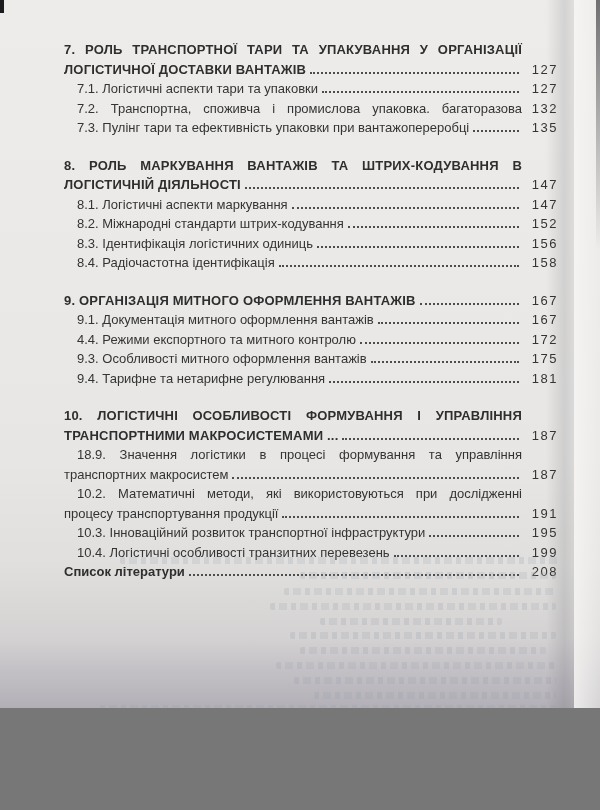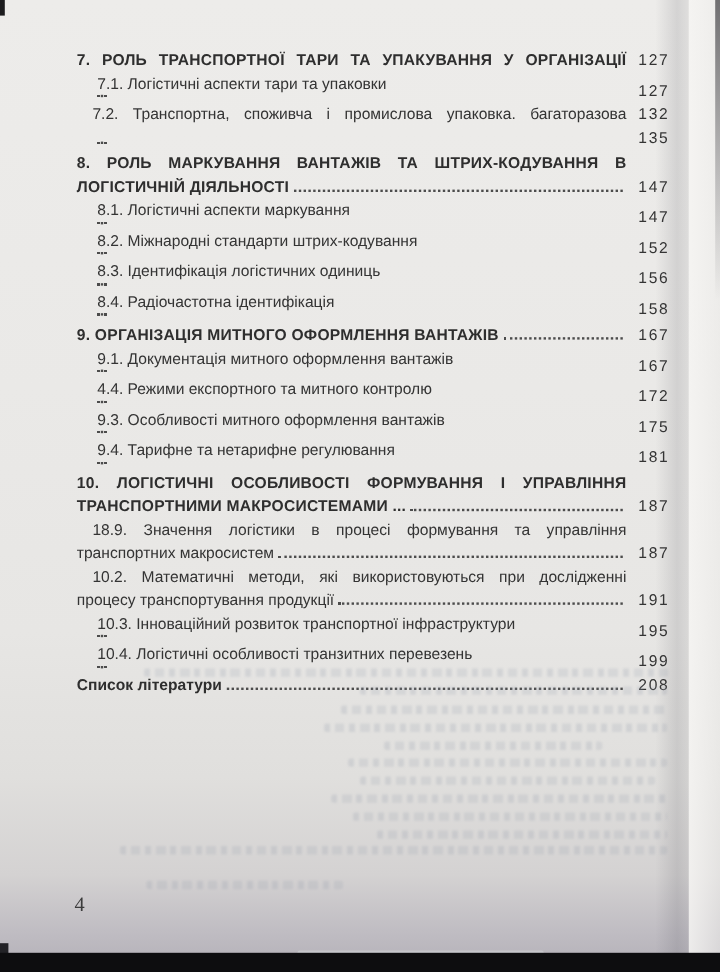--- a/index.html
+++ b/index.html
@@ -1,18 +1,18 @@
 <!DOCTYPE html>
 <html><head>
 <meta charset="utf-8">
 <style>
   html,body{margin:0;padding:0;background:#777;}
   .screenshot{
     position:relative;
-    width:600px;height:810px;
+    width:600px;height:708px;
     overflow:hidden;
     font-family:"Liberation Sans","DejaVu Sans",sans-serif;
     background:#e9e8e6;
   }
   
   .paper{
     position:absolute;inset:0;
     background:linear-gradient(180deg,
       #edecea 0%, #eae9e7 40%, #e7e6e4 65%,
       #e0dfdd 80%, #d4d2d2 90%, #bfbcc2 96%, #b2afb6 100%);
@@ -44,21 +44,21 @@
     background:#c9cacd;opacity:.8;border-radius:2px;
   }
 
   
   .toc{
     position:absolute;top:40px;left:64px;width:494px;
     color:#343434;
     font-size:13px;
   }
   .entry{display:flex;align-items:flex-end;}
-  .entry + .entry.chapter{margin-top:2px;}
+  .entry + .entry.chapter{margin-top:18px;}
   .entry .lines{flex:1;min-width:0;}
   .line{
     line-height:19.5px;
     text-align:justify;
     -moz-text-align-last:justify;
     text-align-last:justify;
     white-space:normal;
   }
   .lastline{display:flex;align-items:baseline;line-height:19.5px;}
   .lastline .txt{white-space:nowrap;}
@@ -71,21 +71,21 @@
   .pagenum{
     width:36px;text-align:right;
     line-height:19.5px;letter-spacing:1.5px;
     color:#343434;
   }
   .chapter{font-weight:bold;color:#2e2e2e;letter-spacing:.2px;}
   .chapter .pagenum{font-weight:normal;letter-spacing:1.5px;}
   .list{font-weight:bold;color:#2e2e2e;}
   .list .pagenum{font-weight:normal;}
   .sub .line.first{text-indent:13px;}
-  .sub .lastline.first{padding-left:13px;flex-direction:column;}
+  .sub .lastline.first{padding-left:13px;}
 
   
   .showthrough-line{
     position:absolute;height:7px;
     background:repeating-linear-gradient(90deg,
       rgba(150,158,172,0.55) 0 5px, rgba(150,158,172,0) 5px 9px,
       rgba(150,158,172,0.45) 9px 17px, rgba(150,158,172,0) 17px 21px);
     opacity:.42;
     filter:blur(0.7px);
     border-radius:2px;
@@ -101,20 +101,24 @@
 <body>
 
 <div class="screenshot">
   <div class="paper"></div>
 
   <div class="toc">
     <div id="toc-list">
         <div class="entry chapter">
     <div class="lines">
             <div class="line first">7. РОЛЬ ТРАНСПОРТНОЇ ТАРИ ТА УПАКУВАННЯ У ОРГАНІЗАЦІЇ</div>
+            <div class="lastline">
+              <span class="txt">ЛОГІСТИЧНОЇ ДОСТАВКИ ВАНТАЖІВ</span>
+              <span class="leader"></span>
+            </div>
           </div>
     <div class="pagenum">127</div>
   </div>
         <div class="entry sub">
     <div class="lines">
             <div class="lastline first">
               <span class="txt">7.1. Логістичні аспекти тари та упаковки</span>
               <span class="leader"></span>
             </div>
           </div>
@@ -122,20 +126,21 @@
   </div>
         <div class="entry sub">
     <div class="lines">
             <div class="line first">7.2. Транспортна, споживча і промислова упаковка. багаторазова</div>
           </div>
     <div class="pagenum">132</div>
   </div>
         <div class="entry sub">
     <div class="lines">
             <div class="lastline first">
+              <span class="txt">7.3. Пулінг тари та ефективність упаковки при вантажопереробці</span>
               <span class="leader"></span>
             </div>
           </div>
     <div class="pagenum">135</div>
   </div>
         <div class="entry chapter">
     <div class="lines">
             <div class="line first">8. РОЛЬ МАРКУВАННЯ ВАНТАЖІВ ТА ШТРИХ-КОДУВАННЯ В</div>
             <div class="lastline">
               <span class="txt">ЛОГІСТИЧНІЙ ДІЯЛЬНОСТІ</span>

